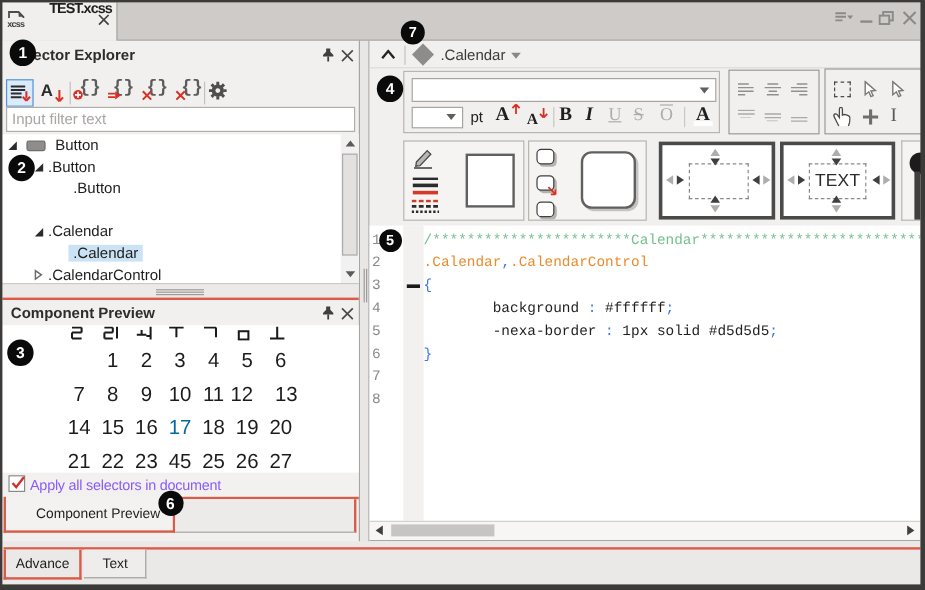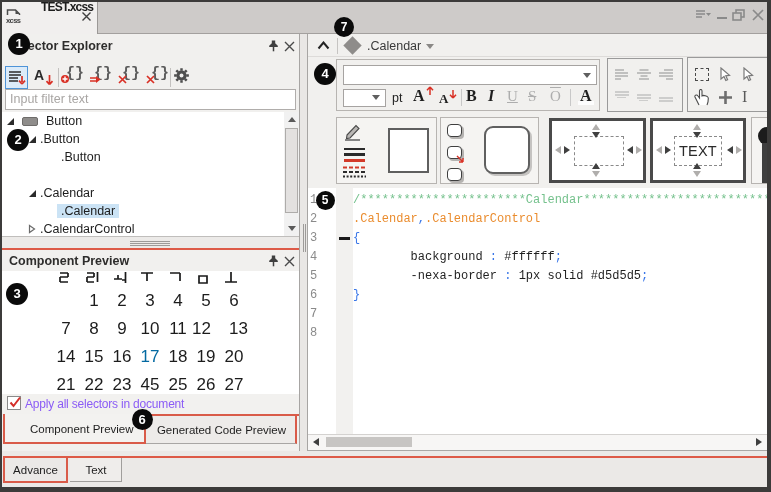--- a/index.html
+++ b/index.html
@@ -226,21 +226,20 @@
   <div class="abs" style="left:7px; top:396px; width:14px; height:14px; background:#fff; border:1px solid #8a8a8a;"></div>
   <svg class="abs" style="left:9px; top:396px;" width="13" height="13" viewBox="0 0 13 13">
     <path d="M1.5 6.5 L4.5 10 L11 1.5" stroke="#d42f2a" stroke-width="2" fill="none"></path>
   </svg>
   <div class="abs" style="left:25px; top:397px; font-size:12px; letter-spacing:-0.2px; color:#8b5cf6;">Apply all selectors in document</div>
 
   <div class="abs" style="left:144px; top:414px; width:155px; height:2px; background:#d95b49;"></div>
   <div class="abs" style="left:3px; top:414px; width:143px; height:30px; background:#f3f2f0; border-left:2px solid #d95b49; border-right:2px solid #d95b49; border-bottom:2px solid #d95b49;"></div>
   <div class="abs" style="left:146px; top:416px; width:151px; height:28px; background:#edebe9; border-right:2px solid #d95b49; border-bottom:1px solid #a8a6a4;"></div>
   <div class="abs" style="left:30px; top:423px; font-size:11.5px; color:#1d1d1d;">Component Preview</div>
-  <div class="abs" style="left:146px; top:424px; width:151px; text-align:center; font-size:11.5px; color:#1d1d1d;">Generated Code Preview</div>
 
   <div class="abs" style="left:308px; top:34px; width:459px; height:423px; background:#f1f0ee;"></div>
 
   <svg class="abs" style="left:317px; top:41px;" width="13" height="9" viewBox="0 0 13 9">
     <path d="M1.5 7.5 L6.5 1.5 L11.5 7.5" stroke="#242424" stroke-width="2" fill="none"></path>
   </svg>
   <div class="abs" style="left:337px; top:38px; width:1px; height:16px; background:#c6c4c2;"></div>
   <div class="abs" style="left:346px; top:39px; width:13px; height:13px; background:#8e8c8a; transform:rotate(45deg);"></div>
   <div class="abs" style="left:367px; top:39px; font-size:12.5px; color:#3a3a3a;">.Calendar</div>
   <div class="tri" style="left:426px; top:44px; border-left:4px solid transparent; border-right:4px solid transparent; border-top:5px solid #8a8886;"></div>

